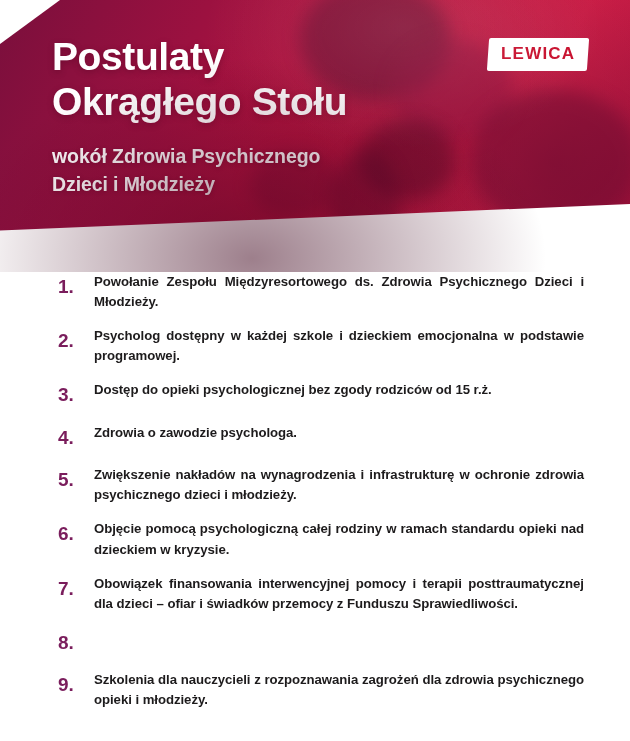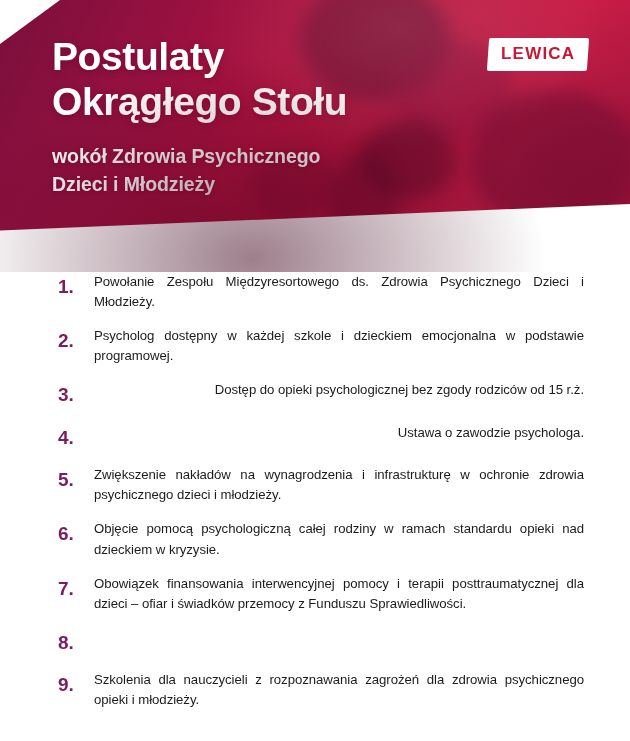--- a/index.html
+++ b/index.html
@@ -137,26 +137,26 @@
     color: #7a1d5c;
     font-size: 19px;
     font-weight: 700;
     line-height: 1.45;
     padding-top: 1px;
   }
   .txt {
     flex: 1 1 auto;
     font-size: 13.2px;
     line-height: 1.52;
-    font-weight: 400;
+    font-weight: 700;
     color: #1d1b1c;
     text-align: justify;
     letter-spacing: -0.05px;
   }
-  .txt.nojust { text-align: right; }
+  .txt.nojust { text-align: left; }
 </style>
 </head>
 <body>
 
 <div class="poster">
 
   <div class="header">
     <div class="blot b1"></div>
     <div class="blot b2"></div>
     <div class="blot b3"></div>
@@ -195,21 +195,21 @@
       <div class="txt">Psycholog dostępny w każdej szkole i dzieckiem emocjonalna w podstawie programowej.</div>
     </div>
 
     <div class="item">
       <div class="num">3.</div>
       <div class="txt nojust">Dostęp do opieki psychologicznej bez zgody rodziców od 15 r.ż.</div>
     </div>
 
     <div class="item">
       <div class="num">4.</div>
-      <div class="txt nojust">Ustawa o zawodzie psychologa.</div>
+      <div class="txt nojust">Zdrowia o zawodzie psychologa.</div>
     </div>
 
     <div class="item">
       <div class="num">5.</div>
       <div class="txt">Zwiększenie nakładów na wynagrodzenia i infrastrukturę w ochronie zdrowia psychicznego dzieci i młodzieży.</div>
     </div>
 
     <div class="item">
       <div class="num">6.</div>
       <div class="txt">Objęcie pomocą psychologiczną całej rodziny w ramach standardu opieki nad dzieckiem w kryzysie.</div>

